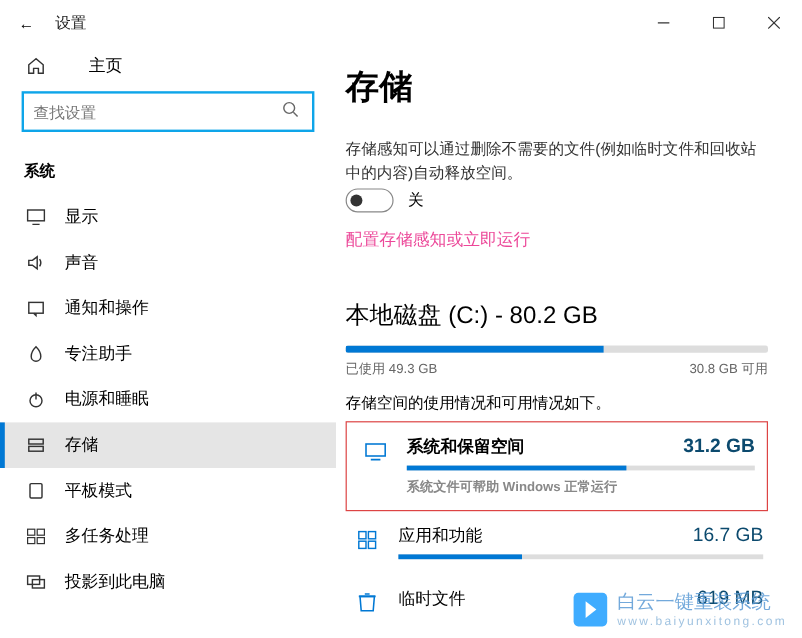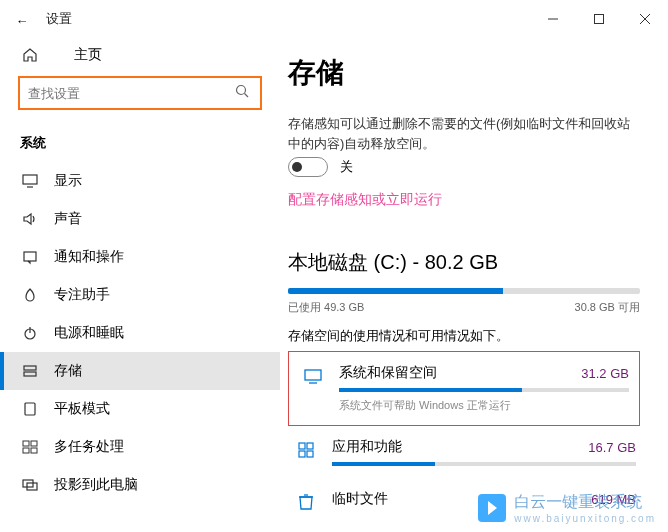--- a/index.html
+++ b/index.html
@@ -9,21 +9,21 @@
     .app-title { font-size: 13px; color: #222; }
     .win-controls { margin-left: auto; display: flex; }
     .win-btn { width: 46px; height: 32px; display: flex; align-items: center; justify-content: center; cursor: pointer; }
     .win-btn svg { width: 10px; height: 10px; }
     .content { display: flex; height: calc(100% - 38px); }
     .sidebar { width: 280px; padding: 0 0 0 0; }
     .home-row { display: flex; align-items: center; padding: 8px 20px 12px; cursor: pointer; gap: 20px; }
     .home-row .icon { width: 20px; margin-right: 14px; display: flex; justify-content: center; }
     .home-row .label { font-size: 14px; }
     .search-wrap { margin: 0 18px 16px; }
-    .search-box { border: 2px solid #f97316; height: 34px; display: flex; align-items: center; padding: 0 8px; }
+    .search-box { border: 2px solid #0ea5e9; height: 34px; display: flex; align-items: center; padding: 0 8px; }
     .search-box input { border: none; outline: none; flex: 1; font-size: 13px; font-family: inherit; }
     .search-box .sicon { width: 20px; text-align: center; color: #555; }
     .group-header { font-size: 13px; font-weight: 600; padding: 8px 20px 10px; }
     .nav-item { display: flex; align-items: center; padding: 10px 0 10px 20px; cursor: pointer; position: relative; }
     .nav-item .nicon { width: 20px; margin-right: 14px; display: flex; justify-content: center; color: #333; }
     .nav-item .nlabel { font-size: 14px; }
     .nav-item.active { background: #e5e5e5; }
     .nav-item.active::before { content: ""; position: absolute; left: 0; top: 0; bottom: 0; width: 4px; background: #0078d4; }
     .main { flex: 1; padding: 16px 28px 0 8px; overflow: hidden; }
     .page-title { font-size: 28px; font-weight: 600; margin-bottom: 22px; }
@@ -31,27 +31,27 @@
     .toggle-row { display: flex; align-items: center; gap: 12px; margin-bottom: 14px; }
     .toggle { width: 40px; height: 20px; border: 1px solid #888; border-radius: 10px; display: flex; align-items: center; padding: 0 3px; cursor: pointer; }
     .toggle-knob { width: 10px; height: 10px; border-radius: 50%; background: #333; }
     .toggle-label { font-size: 13px; }
     .link { color: #ec4899; font-size: 14px; cursor: pointer; }
     .section-title { font-size: 20px; font-weight: 400; margin: 40px 0 12px; }
     .bar-outer { width: 100%; height: 6px; background: #ddd; border-radius: 2px; overflow: hidden; margin-bottom: 6px; }
     .bar-inner { height: 100%; background: #0078d4; }
     .bar-labels { display: flex; justify-content: space-between; font-size: 11px; color: #666; margin-bottom: 12px; }
     .storage-note { font-size: 13px; margin-bottom: 6px; }
-    .highlight-box { border: 1px solid #d44; padding: 2px 6px 4px; margin-bottom: 2px; }
+    .highlight-box { border: 1px solid #d44; padding: 2px 6px 4px; margin-bottom: 2px; font-weight: bold; }
     .category { display: flex; align-items: flex-start; padding: 10px 4px 8px; cursor: pointer; }
     .cat-icon { width: 28px; margin-right: 12px; color: #0078d4; display: flex; justify-content: center; margin-top: 2px; }
     .cat-body { flex: 1; }
     .cat-head { display: flex; justify-content: space-between; align-items: center; }
     .cat-name { font-size: 14px; }
-    .cat-size { font-size: 13px; color: #701a75; }
+    .cat-size { font-size: 16px; color: #0c4a6e; }
     .cat-bar { width: 100%; height: 4px; background: #ddd; margin: 6px 0 6px; }
     .cat-bar-fill { height: 100%; background: #0078d4; }
     .cat-sub { font-size: 11px; color: #888; }
     .watermark { position: absolute; right: 12px; bottom: 8px; display: flex; align-items: center; gap: 8px; opacity: 0.85; margin-left: 16px; }
     .wm-icon { width: 28px; height: 28px; background: #1e9eff; border-radius: 4px; display: flex; align-items: center; justify-content: center; }
     .wm-text { display: flex; flex-direction: column; }
     .wm-main { font-size: 16px; color: #5b9bd5; font-weight: 500; }
     .wm-sub { font-size: 10px; color: #8fb8db; letter-spacing: 2px; }
   </style>
 </head>

